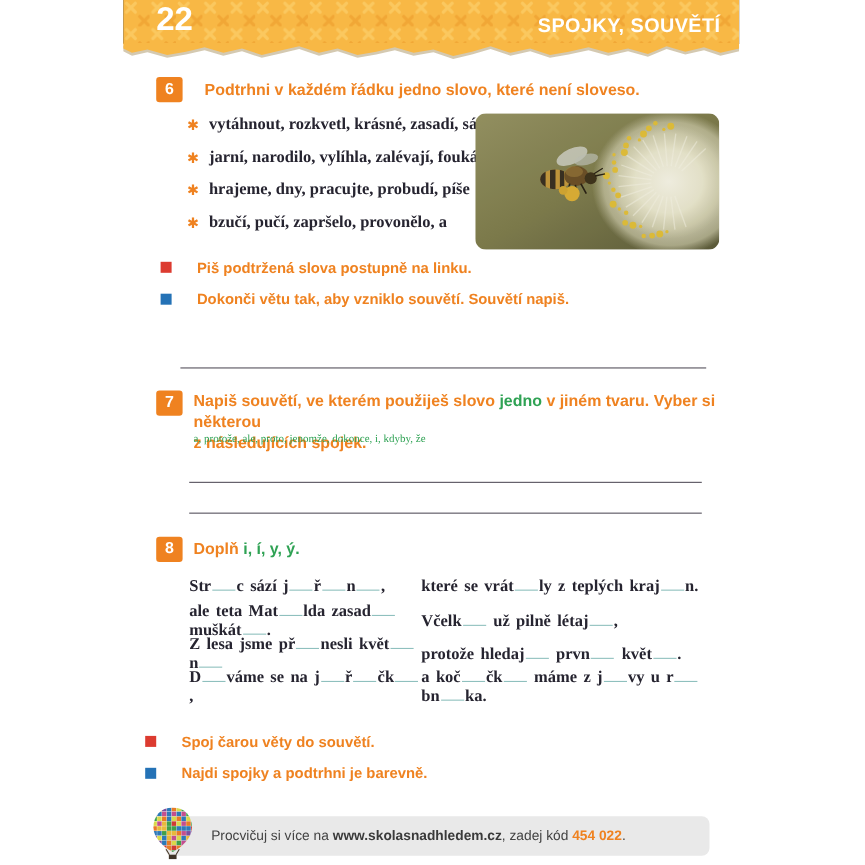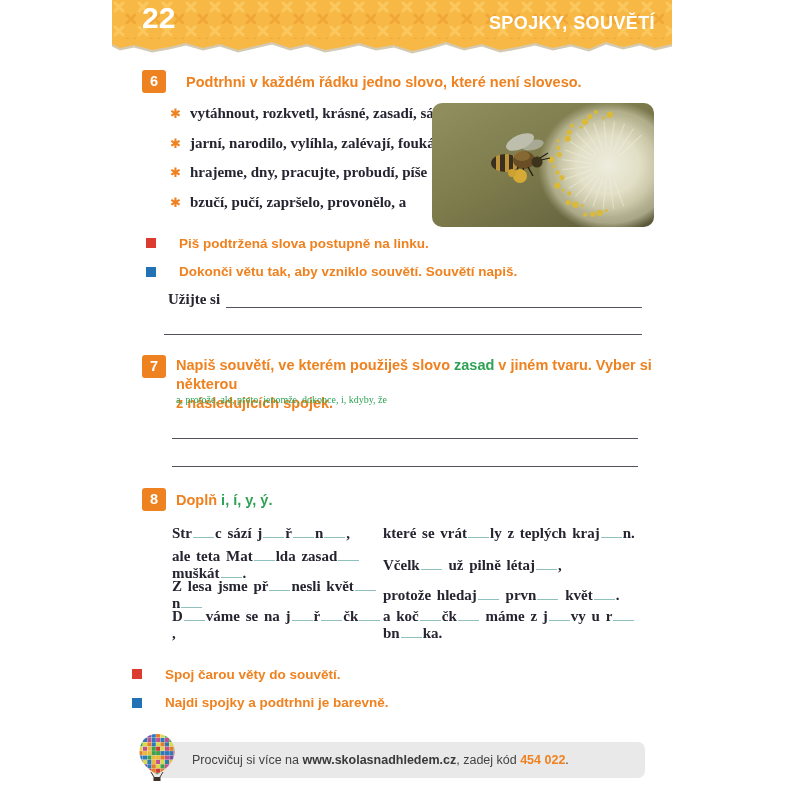--- a/index.html
+++ b/index.html
@@ -200,29 +200,25 @@
       <div class="instr-row">
         <span class="sq red"></span>
         <span class="instr-text">Piš podtržená slova postupně na linku.</span>
       </div>
       <div class="instr-row">
         <span class="sq blue"></span>
         <span class="instr-text">Dokonči větu tak, aby vzniklo souvětí. Souvětí napiš.</span>
       </div>
     </div>
 
-  <div class="answer-row">
-    <span class="answer-label">Užijte si</span>
-    <span class="rule"></span>
-  </div>
   <div class="abs rule" style="left:164px;top:316px;width:478px;height:18px;"></div>
 
   <div class="abs badge" style="left:142px;top:355px;">7</div>
   <div class="abs ex-title" style="left:176px;top:356px;width:486px;">
-    <span>Napiš souvětí, ve kterém použiješ slovo </span><span class="green">zasad</span><span class="pre-line"> v jiném tvaru. Vyber si některou
+    <span>Napiš souvětí, ve kterém použiješ slovo </span><span class="green">jedno</span><span class="pre-line"> v jiném tvaru. Vyber si některou
 z následujících spojek.</span>
   </div>
   <div class="abs conj" style="left:176px;top:394px;">a, protože, ale, proto, jenomže, dokonce, i, kdyby, že</div>
   <div class="abs rule" style="left:172px;top:420px;width:466px;height:18px;"></div>
   <div class="abs rule" style="left:172px;top:448px;width:466px;height:18px;"></div>
 
   <div class="abs badge" style="left:142px;top:488px;">8</div>
   <div class="abs ex-title" style="left:176px;top:491px;text-align:center;">
     <span>Doplň </span><span class="green">i, í, y, ý.</span>
   </div>

